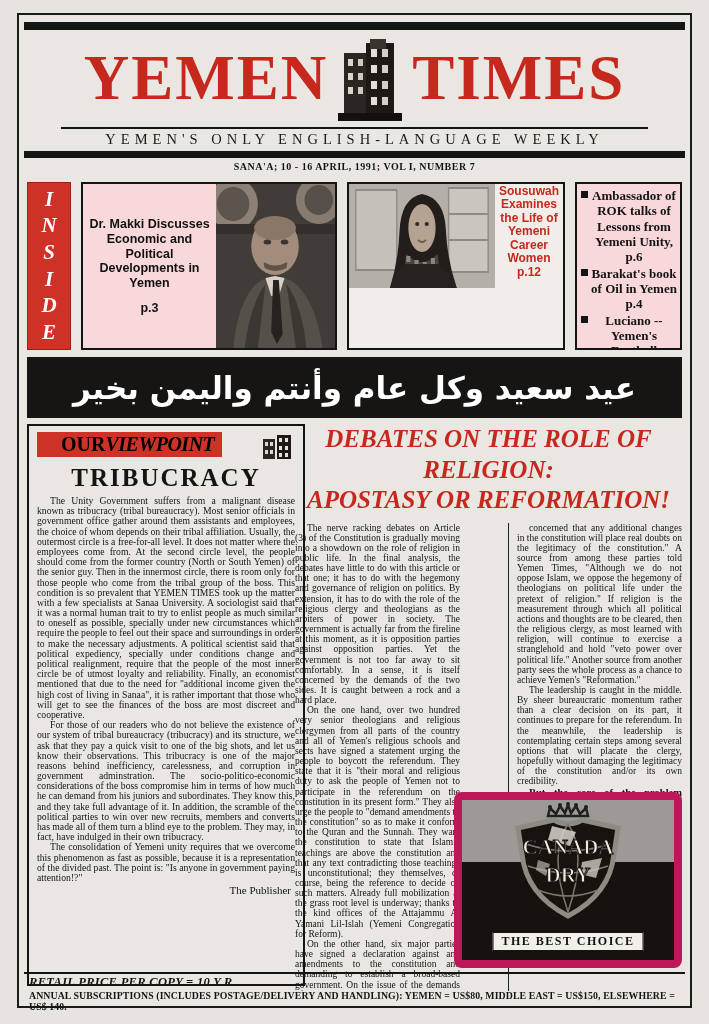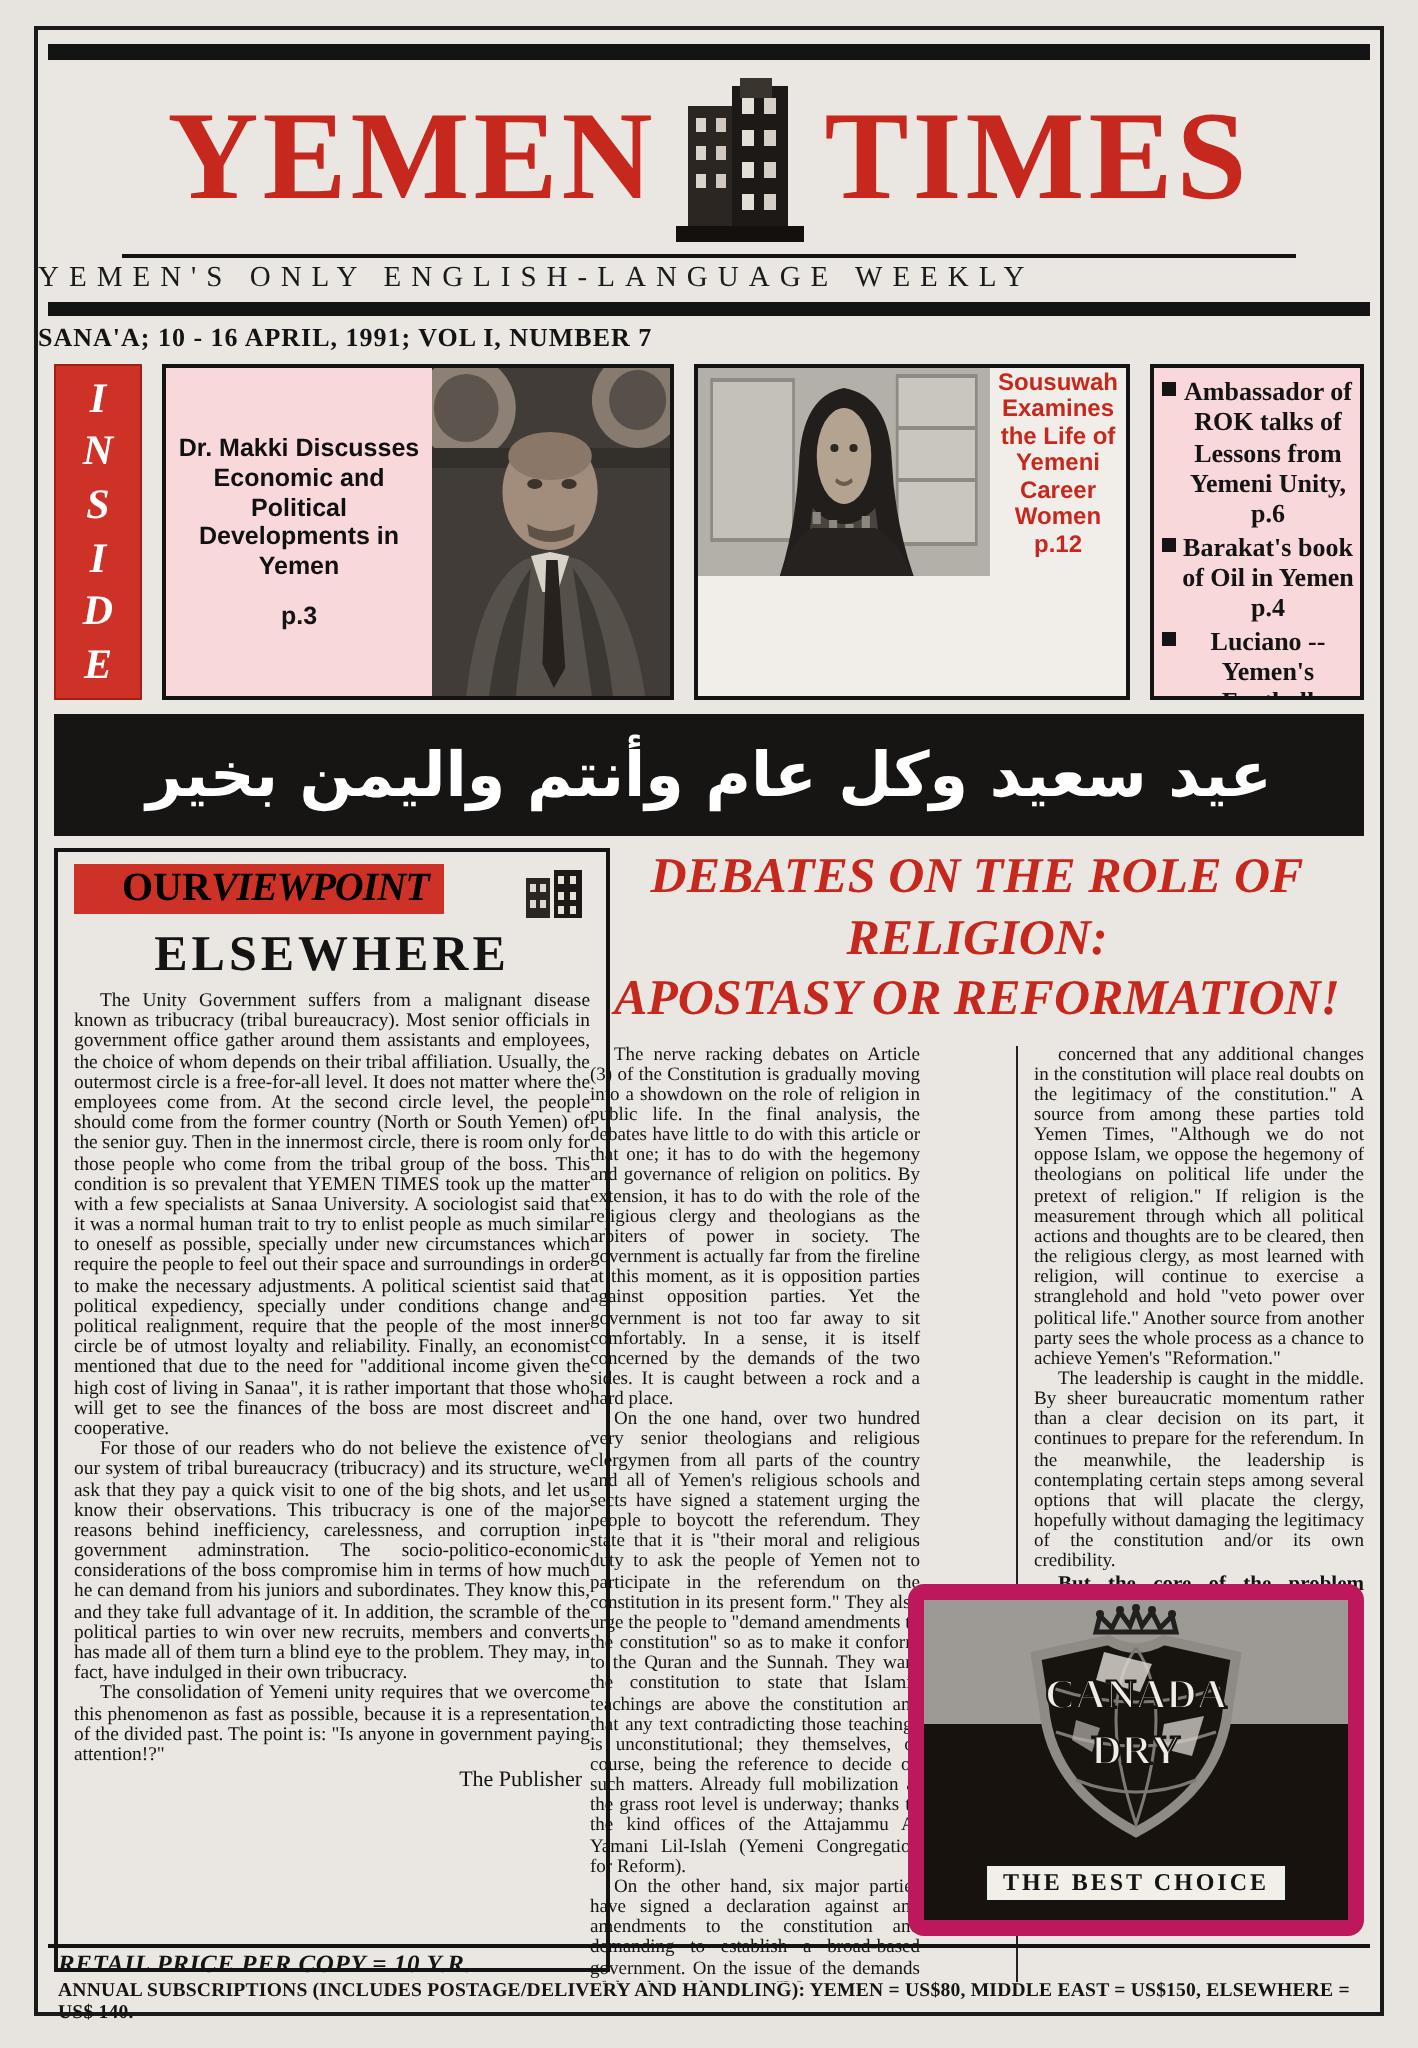--- a/index.html
+++ b/index.html
@@ -19,23 +19,23 @@
     position:absolute;left:17px;top:13px;width:671px;height:991px;
     border:2px solid #1a1a1a;
     background:#eae7e2;
   }
   .topbar{position:absolute;left:5px;right:5px;top:7px;height:8px;background:#141414;}
   
   .masthead{position:absolute;left:0;right:0;top:18px;height:90px;display:flex;align-items:center;justify-content:center;gap:8px;}
   .mast-word{font-family:"Liberation Serif",serif;font-weight:bold;font-size:63px;letter-spacing:2px;color:#c6281e;line-height:1;}
   .mast-icon{width:68px;height:82px;margin-top:4px;}
   .m-rule{position:absolute;left:42px;right:42px;top:112px;border-top:2.5px solid #141414;}
-  .tagline{position:absolute;left:0;right:0;top:116px;font-size:14.5px;letter-spacing:5px;color:#1a1a1a;font-family:"Liberation Serif",serif;}
+  .tagline{position:absolute;left:0;right:0;top:116px;text-align:center;font-size:14.5px;letter-spacing:5px;color:#1a1a1a;font-family:"Liberation Serif",serif;}
   .thickbar{position:absolute;left:5px;right:5px;top:136px;height:7px;background:#141414;}
-  .dateline{position:absolute;left:0;right:0;top:146px;font-weight:bold;font-size:13px;letter-spacing:.5px;}
+  .dateline{position:absolute;left:0;right:0;top:146px;text-align:center;font-weight:bold;font-size:10px;letter-spacing:.5px;}
   
   .inside-row{position:absolute;left:8px;right:8px;top:167px;height:168px;display:flex;gap:10px;}
   .inside-tab{width:42px;background:#ce3226;display:flex;flex-direction:column;align-items:center;justify-content:center;gap:1px;border:1px solid #a02015;}
   .inside-letter{color:#fff;font-family:"Liberation Serif",serif;font-style:italic;font-weight:bold;font-size:21px;line-height:1.22;}
   .ibox{border:2px solid #141414;background:#f1eee9;overflow:hidden;}
   .box-makki{width:252px;display:flex;}
   .makki-panel{width:125px;background:#f8d8da;display:flex;flex-direction:column;align-items:center;justify-content:center;text-align:center;padding:4px;}
   .makki-text{font-family:"Liberation Sans",sans-serif;font-weight:bold;font-size:12.5px;line-height:1.18;color:#111;}
   .makki-page{font-family:"Liberation Sans",sans-serif;font-weight:bold;font-size:12.5px;margin-top:10px;}
   .makki-photo{flex:1;}
@@ -223,21 +223,21 @@
           <rect x="4" y="17" width="3" height="4" fill="#ddd8d0"></rect>
           <rect x="9" y="17" width="3" height="4" fill="#ddd8d0"></rect>
           <rect x="18" y="5" width="3" height="4" fill="#e6e1d9"></rect>
           <rect x="24" y="5" width="3" height="4" fill="#e6e1d9"></rect>
           <rect x="18" y="13" width="3" height="4" fill="#e6e1d9"></rect>
           <rect x="24" y="13" width="3" height="4" fill="#e6e1d9"></rect>
           <rect x="18" y="20" width="3" height="4" fill="#e6e1d9"></rect>
           <rect x="24" y="20" width="3" height="4" fill="#e6e1d9"></rect>
         </svg>
       </div>
-      <h2 class="vp-headline">ELSEWHERE</h2>
+      <h2 class="vp-headline">TRIBUCRACY</h2>
       <div class="vp-body">
         <p>The Unity Government suffers from a malignant disease known as tribucracy (tribal bureaucracy). Most senior officials in government office gather around them assistants and employees, the choice of whom depends on their tribal affiliation. Usually, the outermost circle is a free-for-all level. It does not matter where the employees come from. At the second circle level, the people should come from the former country (North or South Yemen) of the senior guy. Then in the innermost circle, there is room only for those people who come from the tribal group of the boss. This condition is so prevalent that YEMEN TIMES took up the matter with a few specialists at Sanaa University. A sociologist said that it was a normal human trait to try to enlist people as much similar to oneself as possible, specially under new circumstances which require the people to feel out their space and surroundings in order to make the necessary adjustments. A political scientist said that political expediency, specially under conditions change and political realignment, require that the people of the most inner circle be of utmost loyalty and reliability. Finally, an economist mentioned that due to the need for "additional income given the high cost of living in Sanaa", it is rather important that those who will get to see the finances of the boss are most discreet and cooperative.</p>
         <p>For those of our readers who do not believe the existence of our system of tribal bureaucracy (tribucracy) and its structure, we ask that they pay a quick visit to one of the big shots, and let us know their observations. This tribucracy is one of the major reasons behind inefficiency, carelessness, and corruption in government adminstration. The socio-politico-economic considerations of the boss compromise him in terms of how much he can demand from his juniors and subordinates. They know this, and they take full advantage of it. In addition, the scramble of the political parties to win over new recruits, members and converts has made all of them turn a blind eye to the problem. They may, in fact, have indulged in their own tribucracy.</p>
         <p>The consolidation of Yemeni unity requires that we overcome this phenomenon as fast as possible, because it is a representation of the divided past. The point is: "Is anyone in government paying attention!?"</p>
       </div>
       <div class="vp-byline">The Publisher</div>
     </article>
 
     <section class="religion">
       <div class="rel-headline">

